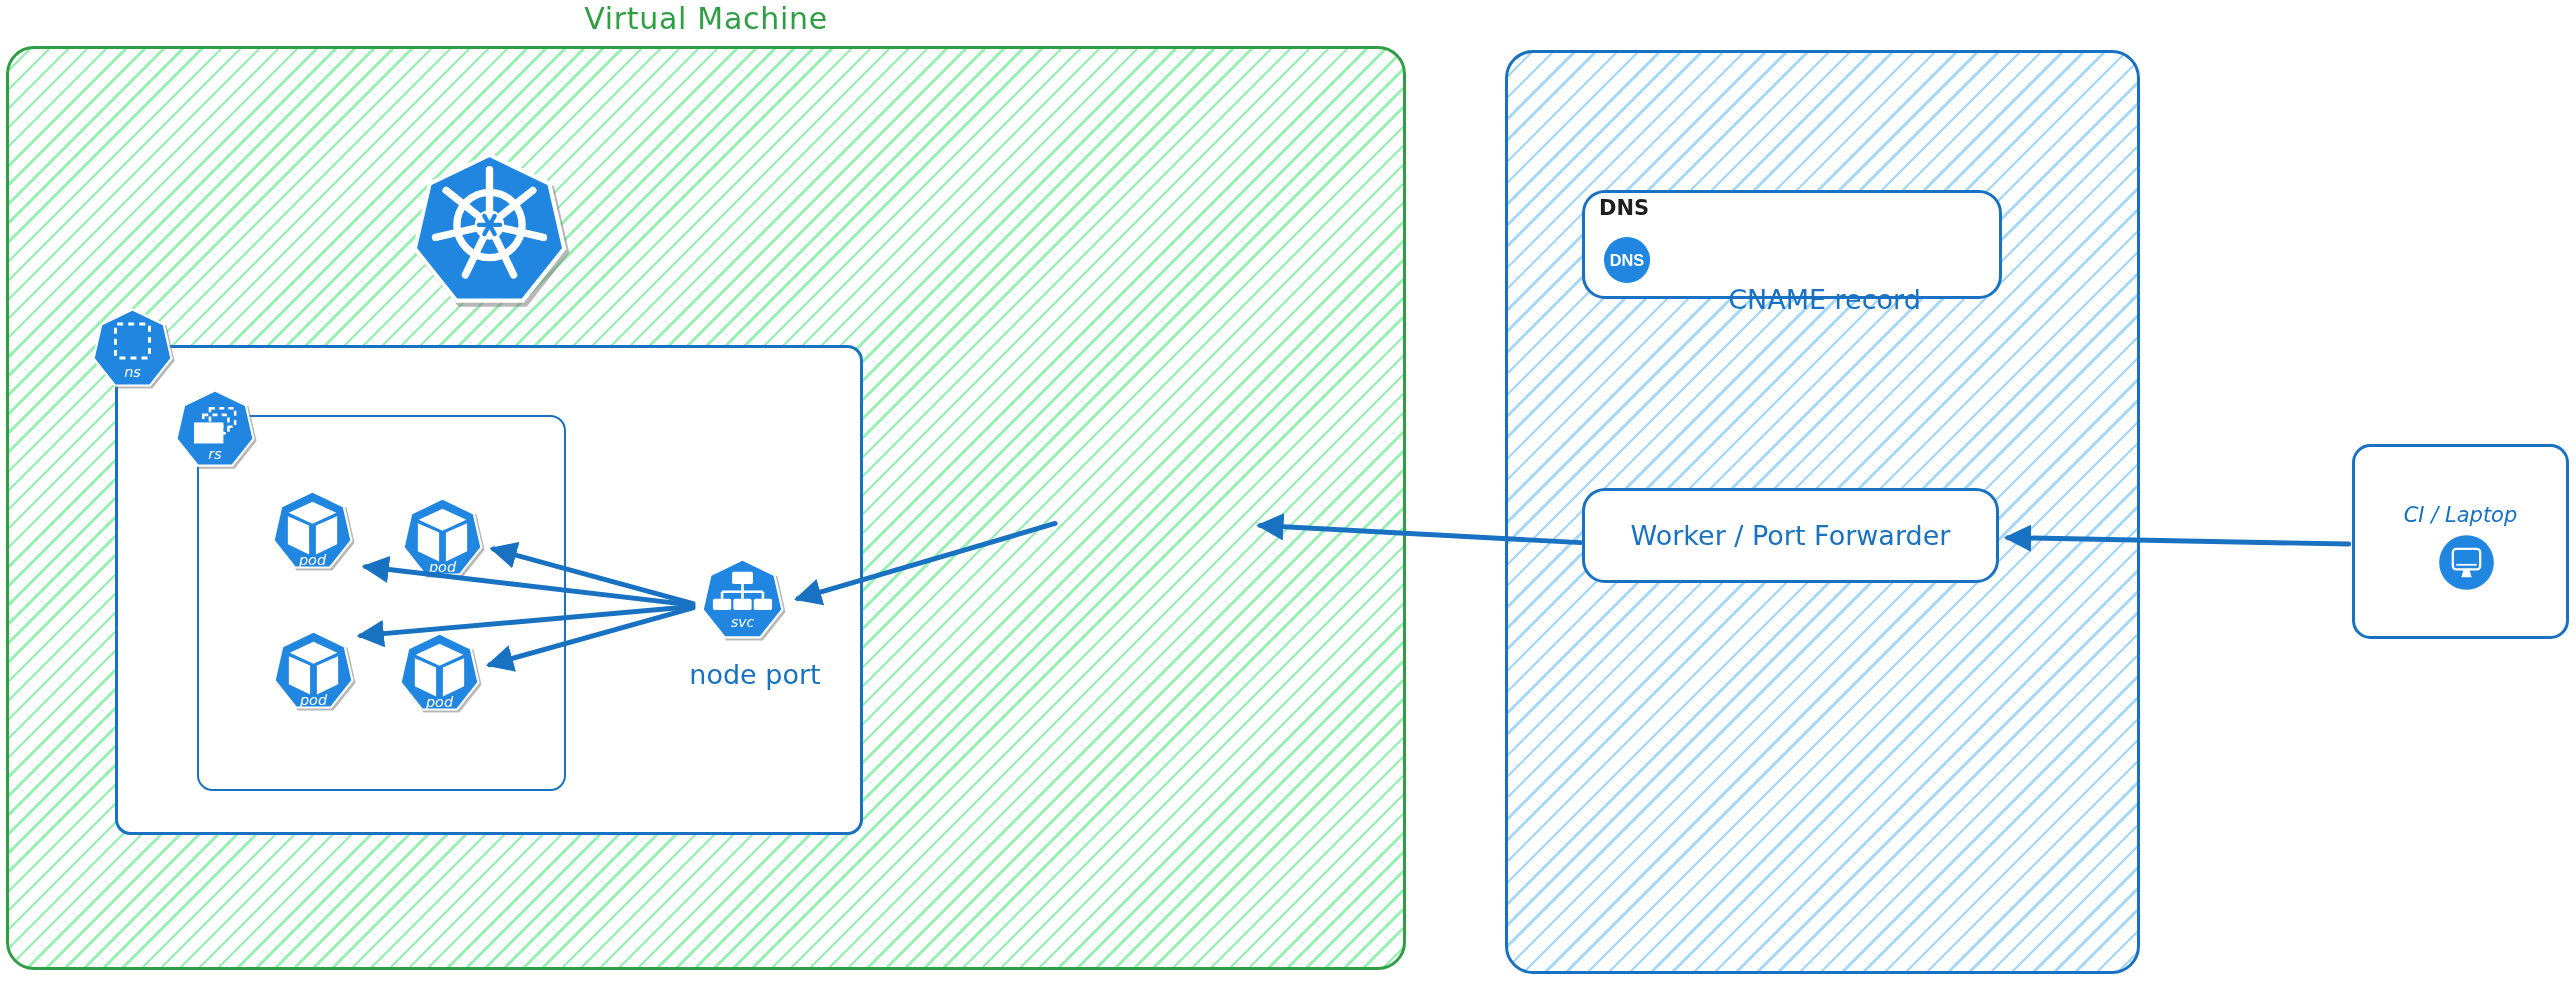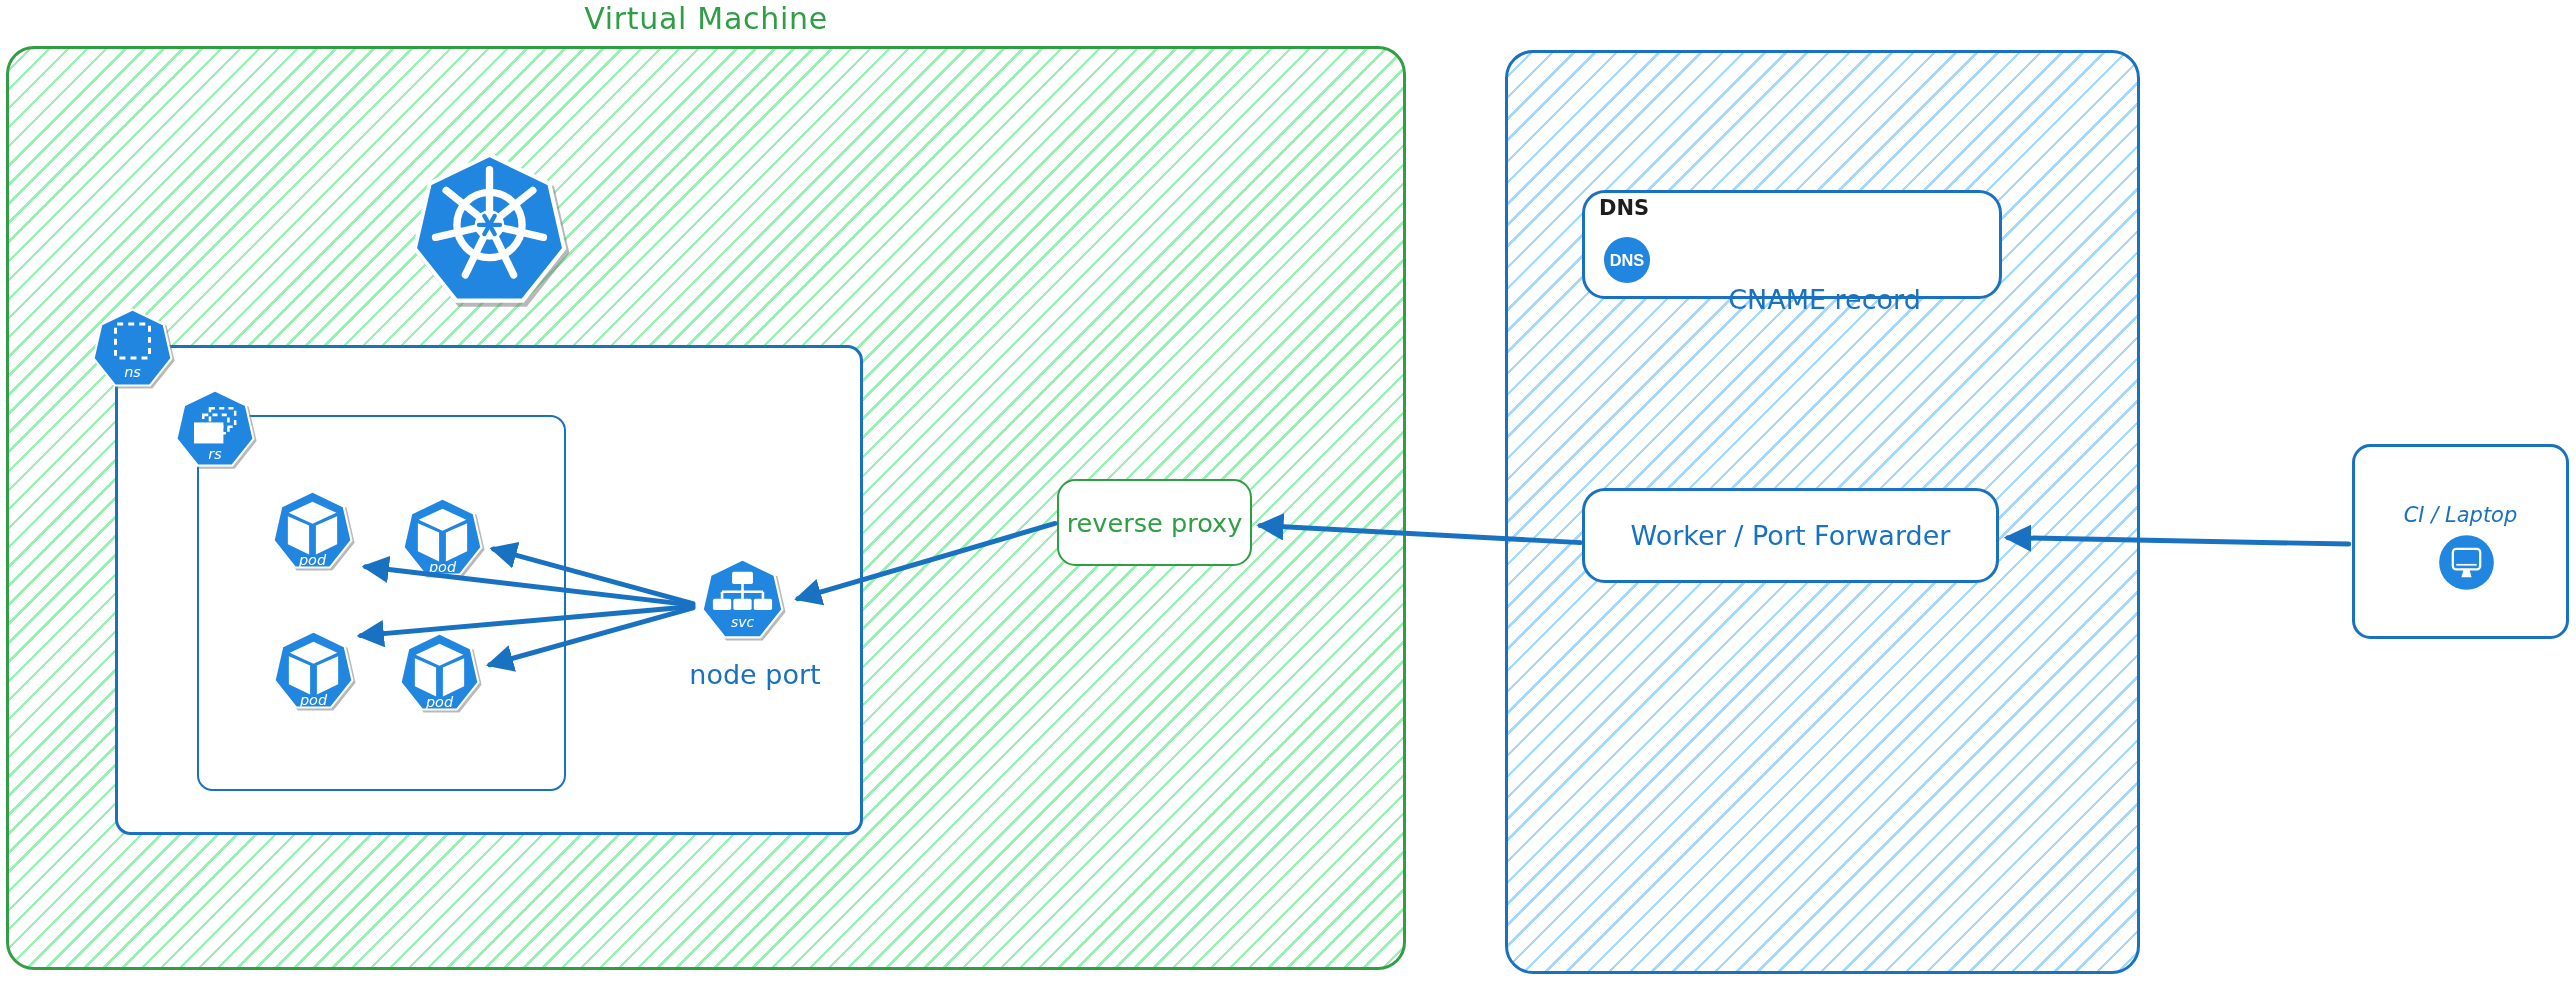--- a/index.html
+++ b/index.html
@@ -161,23 +161,20 @@
       <line x1="73.5" y1="40" x2="73.5" y2="48"></line>
     </g>
     <rect x="16" y="48" width="21" height="13" rx="2" fill="#fff"></rect>
     <rect x="39.5" y="48" width="21" height="13" rx="2" fill="#fff"></rect>
     <rect x="63" y="48" width="21" height="13" rx="2" fill="#fff"></rect>
     <text class="icon-label" x="50" y="80" font-size="16">svc</text>
   </svg>
 
   <div class="node-port-label">node port</div>
 
-  <div class="node-label reverse-proxy-box">
-    <span>reverse proxy</span>
-  </div>
 
   <div class="node-label cname-box"></div>
   <div class="dns-tag">DNS</div>
   <svg class="icon dns-circle-icon" viewBox="0 0 100 100">
     <circle cx="50" cy="50" r="48" fill="var(--icon-blue)"></circle>
     <text x="50" y="62" font-size="34" font-family="Liberation Sans, sans-serif" font-weight="bold" fill="#fff" text-anchor="middle">DNS</text>
   </svg>
   <div class="cname-text">CNAME record</div>
 
   <div class="node-label worker-box">

